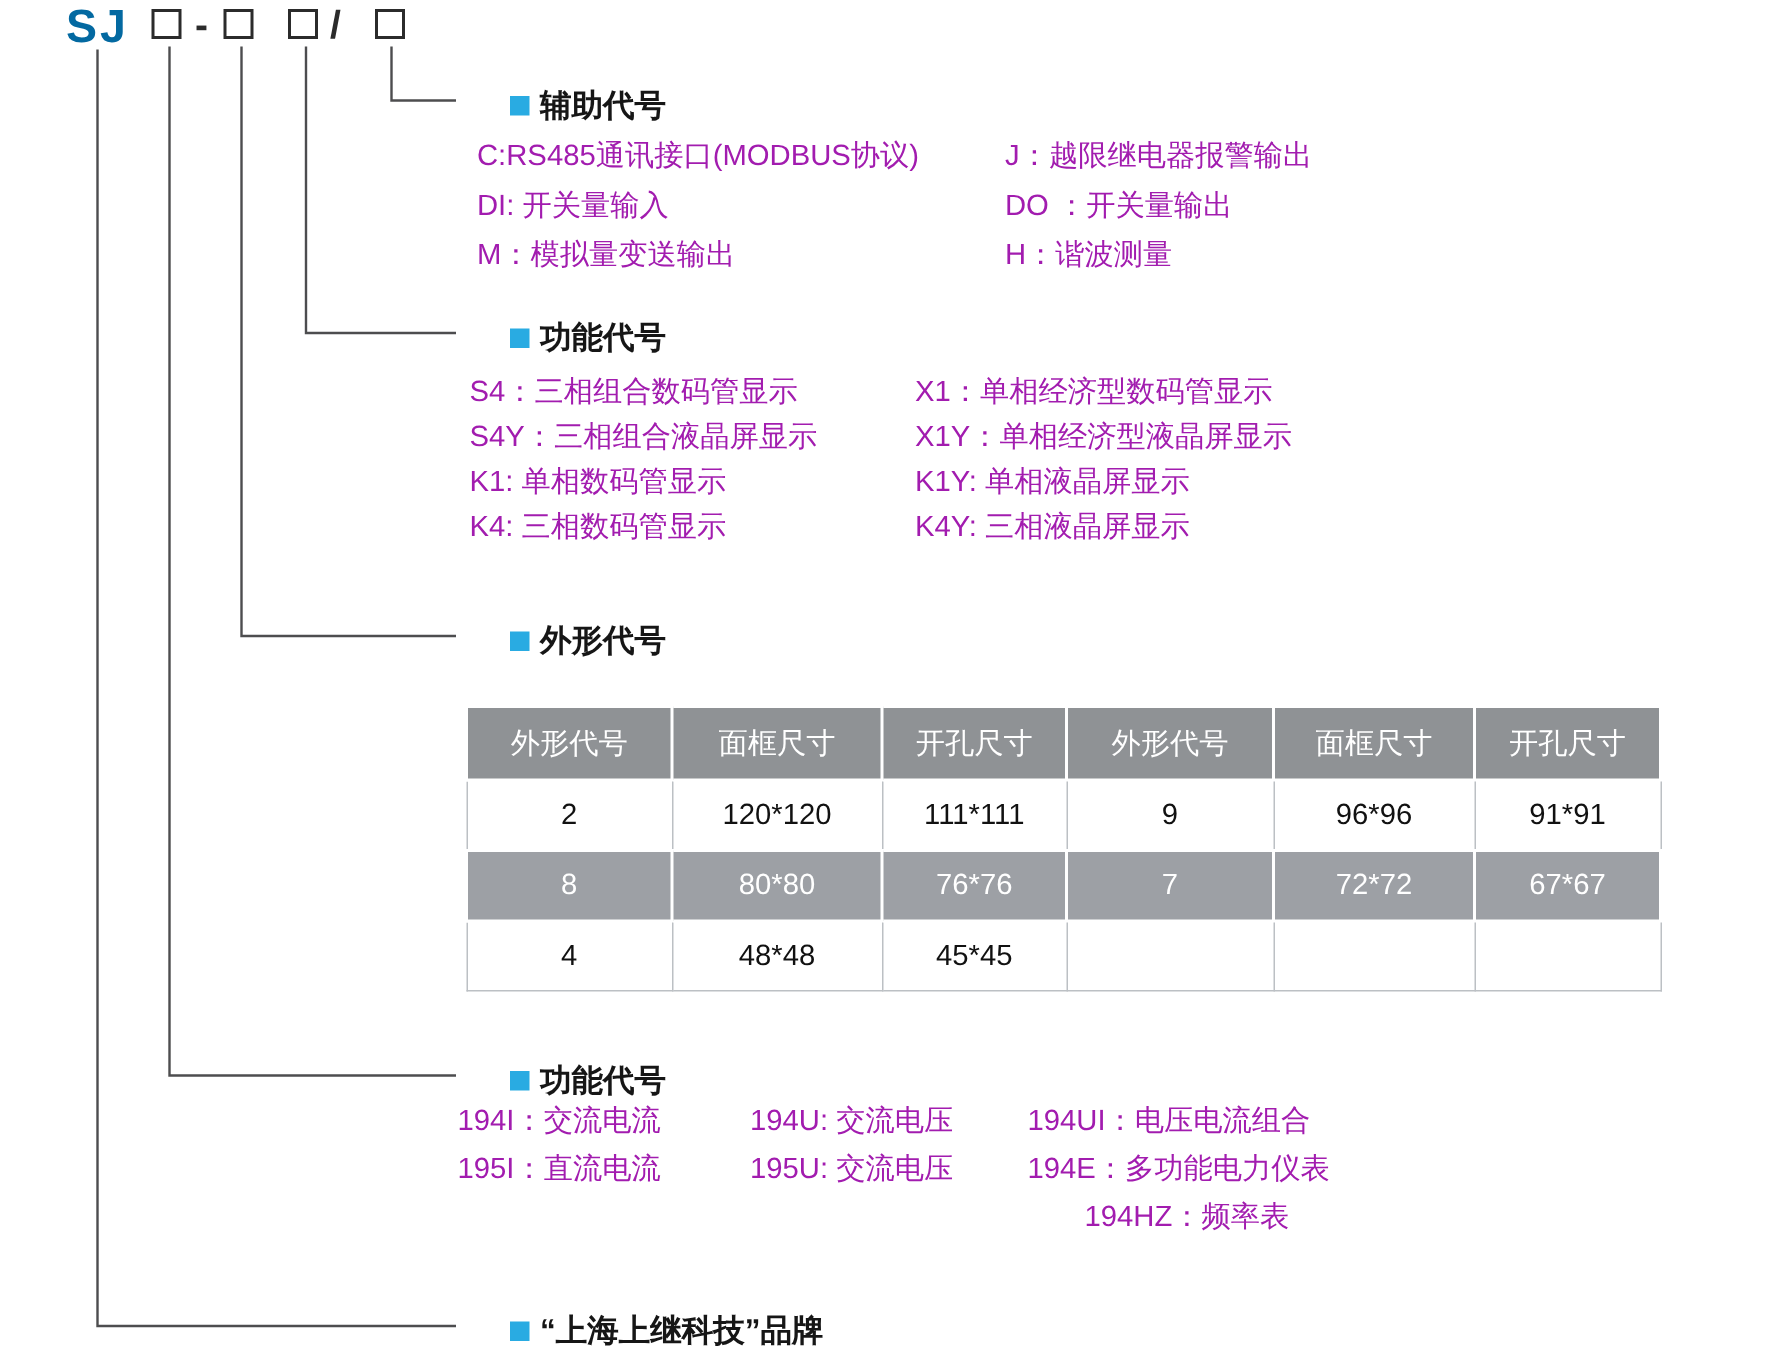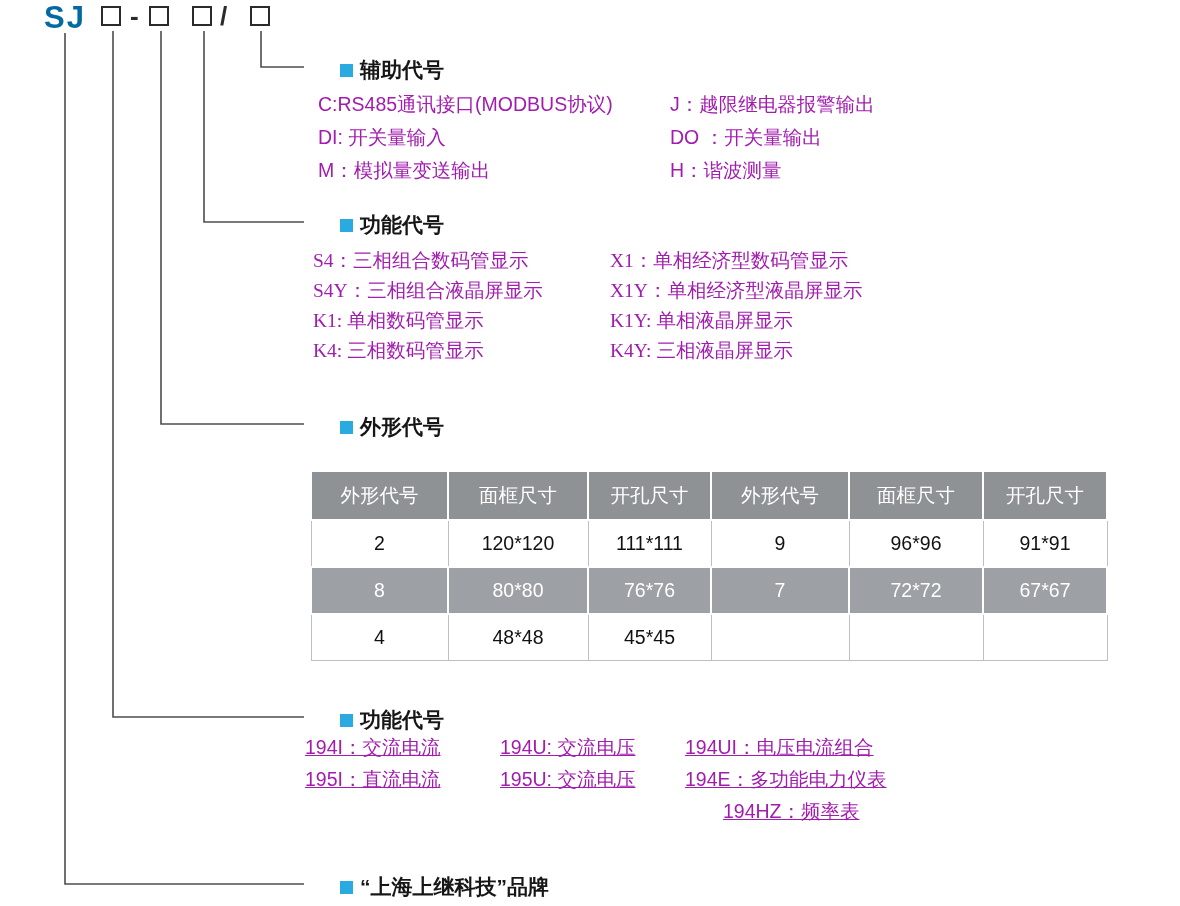--- a/index.html
+++ b/index.html
@@ -22,23 +22,23 @@
   
   svg.connectors{position:absolute;left:0;top:0;}
   
   .section-title{position:absolute;display:flex;align-items:center;gap:7px;margin-left:36px;}
   .bullet{width:13px;height:13px;background:#29abe2;display:inline-block;flex:0 0 13px;}
   .section-title .t{font-size:21px;font-weight:bold;color:#161616;white-space:nowrap;}
   
   .item-rows{position:absolute;font-size:19.5px;color:#a21caf;}
   .item-row{display:flex;height:33px;line-height:33px;white-space:nowrap;}
   .aux .c1{width:352px;}
-  .disp .item-row{height:30px;line-height:30px;font-family:Liberation Serif, serif;}
+  .disp .item-row{height:30px;line-height:30px;}
   .disp .c1{width:297px;}
-  .func .item-row{height:32px;line-height:32px;text-decoration:underline;}
+  .func .item-row{height:32px;line-height:32px;}
   .func .c1{width:195px;}
   .func .c2{width:185px;}
   .func .indent{padding-left:38px;}
   
   table.shape-table{
     position:absolute;left:310px;top:470px;width:796px;
     border-collapse:collapse;table-layout:fixed;font-size:19.5px;
   }
   table.shape-table th{
     background:#8f9295;color:#ffffff;font-weight:normal;height:45px;

